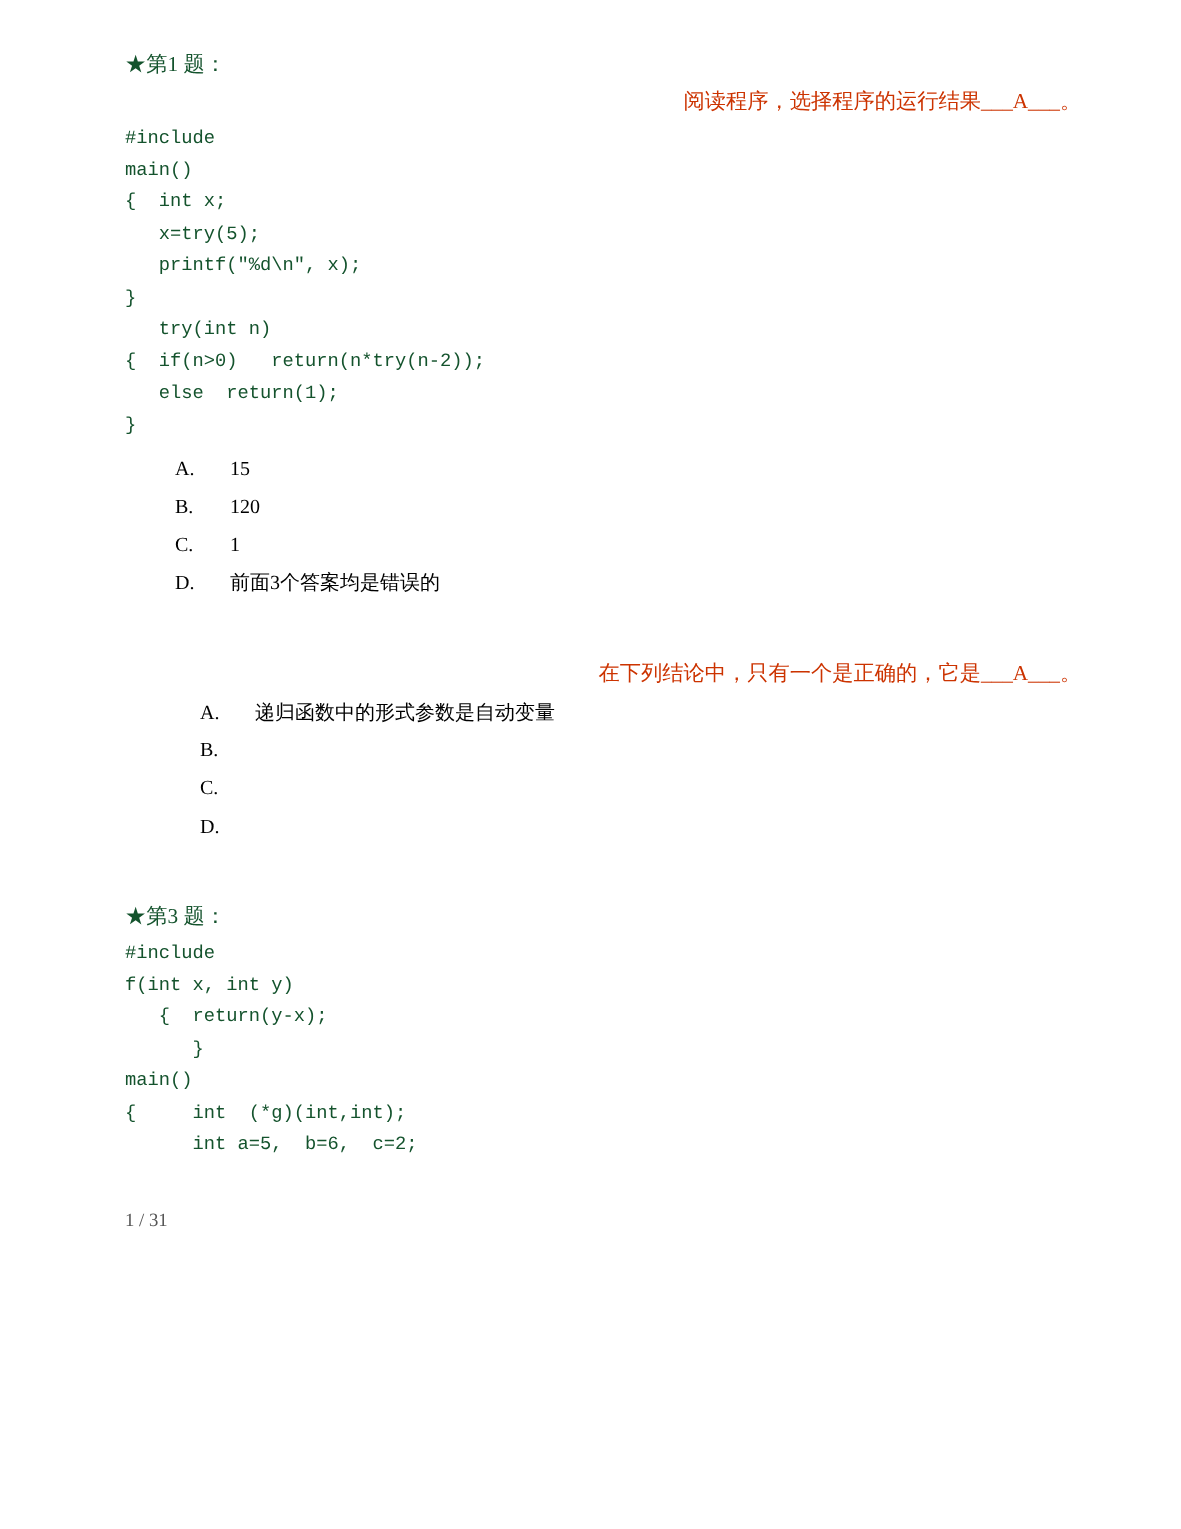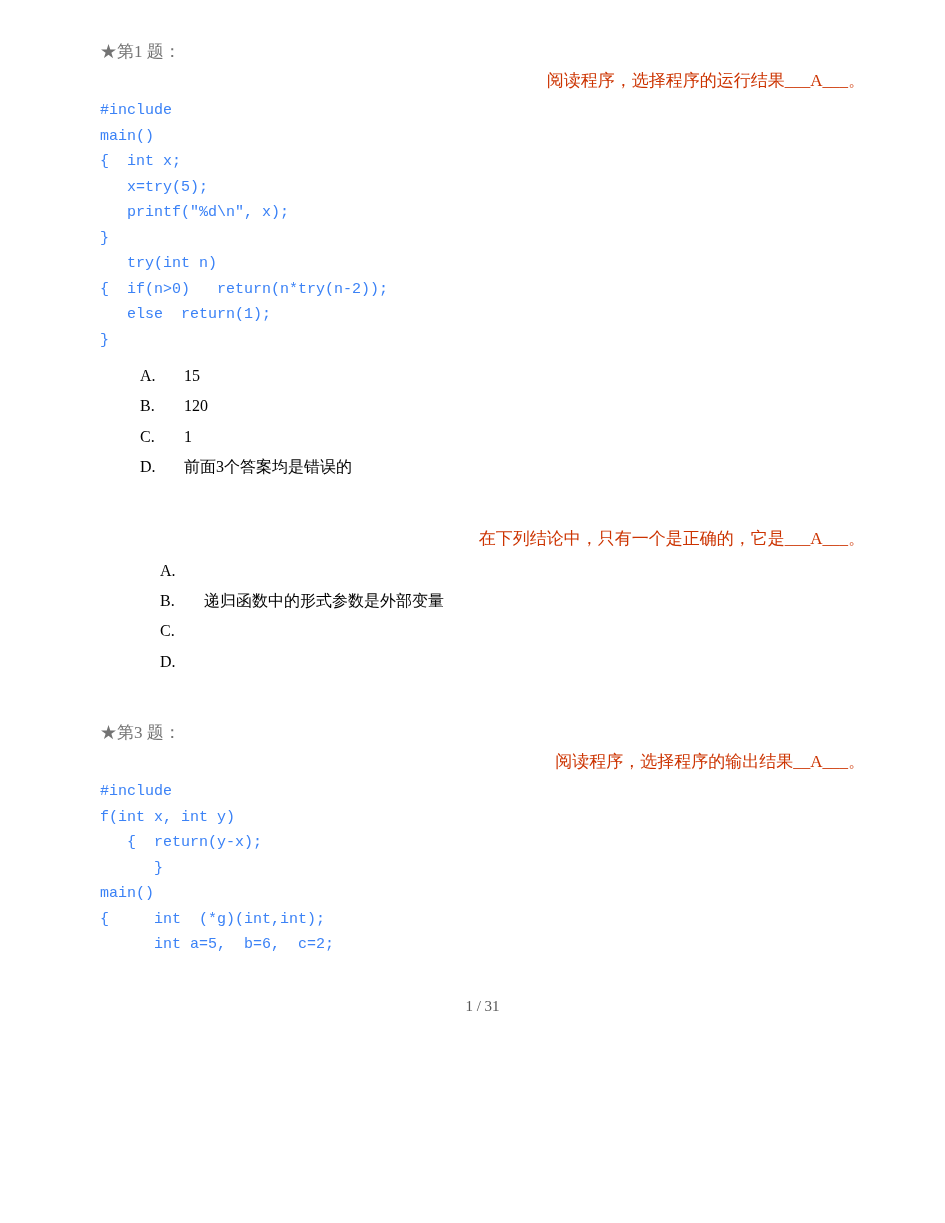--- a/index.html
+++ b/index.html
@@ -17,33 +17,33 @@
       padding: 40px 80px 60px 100px;
     }
     .page-content {
       width: 100%;
     }
     .question-block {
       margin-bottom: 28px;
     }
     .question-title {
       font-size: 17px;
-      color: #737373;
+      color: #14532d;
       margin-bottom: 6px;
     }
     .question-desc {
       color: #cc3300;
       font-size: 17px;
       margin-bottom: 6px;
       text-align: right;
     }
     .code-block {
       font-family: "Courier New", "SimSun", monospace;
       font-size: 15px;
-      color: #3b82f6;
+      color: #14532d;
       line-height: 1.7;
       margin-bottom: 8px;
       white-space: pre;
     }
     .options-block {
       margin-top: 8px;
       margin-left: 40px;
     }
     .option-row {
       font-size: 16px;
@@ -52,21 +52,21 @@
       display: flex;
       gap: 16px;
     }
     .option-label {
       min-width: 28px;
     }
     .divider {
       height: 16px;
     }
     .page-footer {
-      text-align: center;
+      text-align: left;
       margin-top: 40px;
       font-size: 15px;
       color: #555555;
     }
     .q2-options {
       margin-left: 60px;
     }
     .q2-option-row {
       display: flex;
       gap: 16px;
@@ -115,39 +115,38 @@
     </div>
   </div>
 
   <div class="divider"></div>
 
   <div class="question-block">
     <div class="question-desc">在下列结论中，只有一个是正确的，它是___A___。</div>
     <div class="q2-options">
       <div class="q2-option-row">
         <span class="option-label">A.</span>
+        <span>递归函数中的形式参数是自动变量</span>
       </div>
       <div class="q2-option-row">
         <span class="option-label">B.</span>
-        <span>递归函数中的形式参数是外部变量</span>
       </div>
       <div class="q2-option-row">
         <span class="option-label">C.</span>
       </div>
       <div class="q2-option-row">
         <span class="option-label">D.</span>
       </div>
     </div>
   </div>
 
   <div class="divider"></div>
 
   <div class="question-block">
     <div class="question-title">★第3 题：</div>
-    <div class="question-desc">阅读程序，选择程序的输出结果__A___。</div>
     <div class="code-block">#include
 f(int x, int y)
    {  return(y-x);
       }
 main()
 {     int  (*g)(int,int);
       int a=5,  b=6,  c=2;</div>
   </div>
 
   <div class="page-footer">

